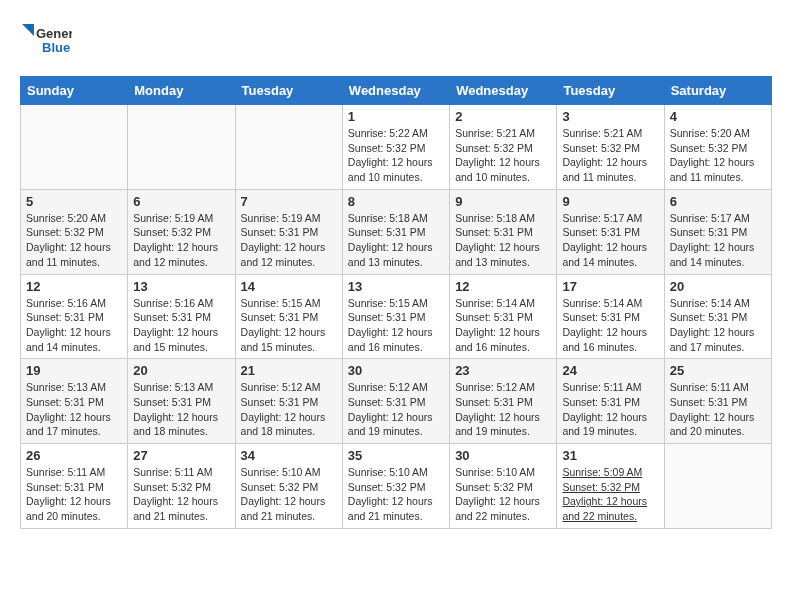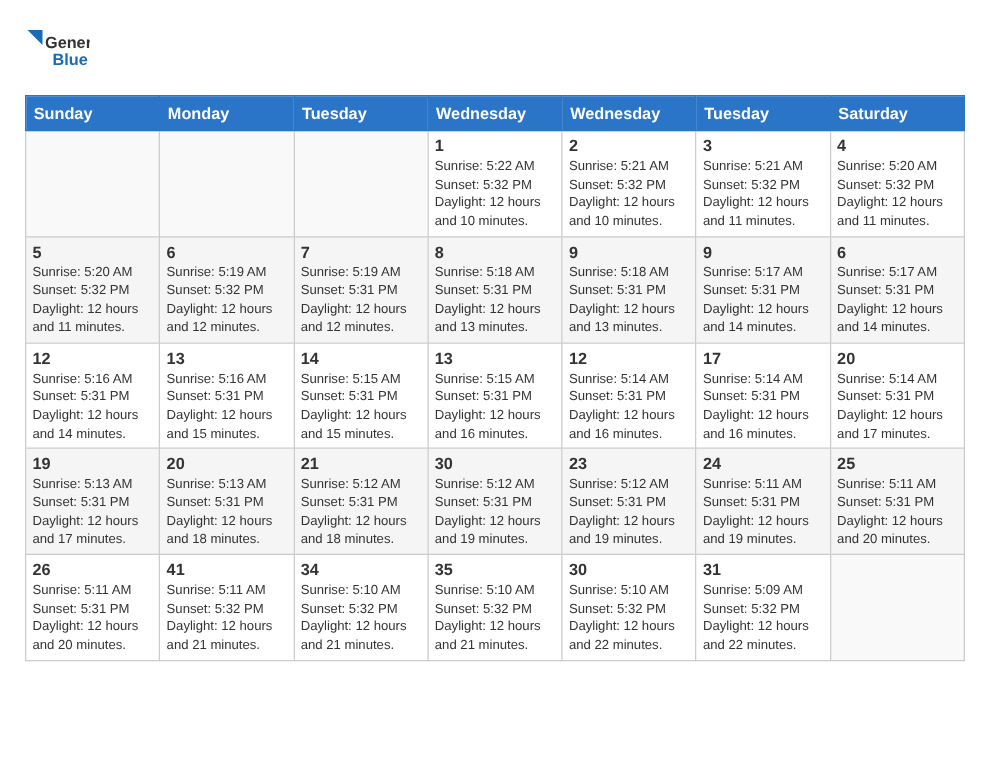--- a/index.html
+++ b/index.html
@@ -290,21 +290,21 @@
       </tr>
       <tr>
         <td>
           <div class="day-num">26</div>
           <div class="day-info" style="white-space: pre-line;">Sunrise: 5:11 AM
 Sunset: 5:31 PM
 Daylight: 12 hours
 and 20 minutes.</div>
         </td>
         <td>
-          <div class="day-num">41</div>
+          <div class="day-num">27</div>
           <div class="day-info" style="white-space: pre-line;">Sunrise: 5:11 AM
 Sunset: 5:32 PM
 Daylight: 12 hours
 and 21 minutes.</div>
         </td>
         <td>
           <div class="day-num">34</div>
           <div class="day-info" style="white-space: pre-line;">Sunrise: 5:10 AM
 Sunset: 5:32 PM
 Daylight: 12 hours
@@ -319,21 +319,21 @@
         </td>
         <td>
           <div class="day-num">30</div>
           <div class="day-info" style="white-space: pre-line;">Sunrise: 5:10 AM
 Sunset: 5:32 PM
 Daylight: 12 hours
 and 22 minutes.</div>
         </td>
         <td>
           <div class="day-num">31</div>
-          <div class="day-info" style="white-space: pre-line;">Sunrise: 5:09 AM
+          <div class="day-info" style="white-space: pre-line; text-decoration: underline;">Sunrise: 5:09 AM
 Sunset: 5:32 PM
 Daylight: 12 hours
 and 22 minutes.</div>
         </td>
         <td class="empty"></td>
       </tr>
     </tbody>
 </table>
 
 </body></html>

